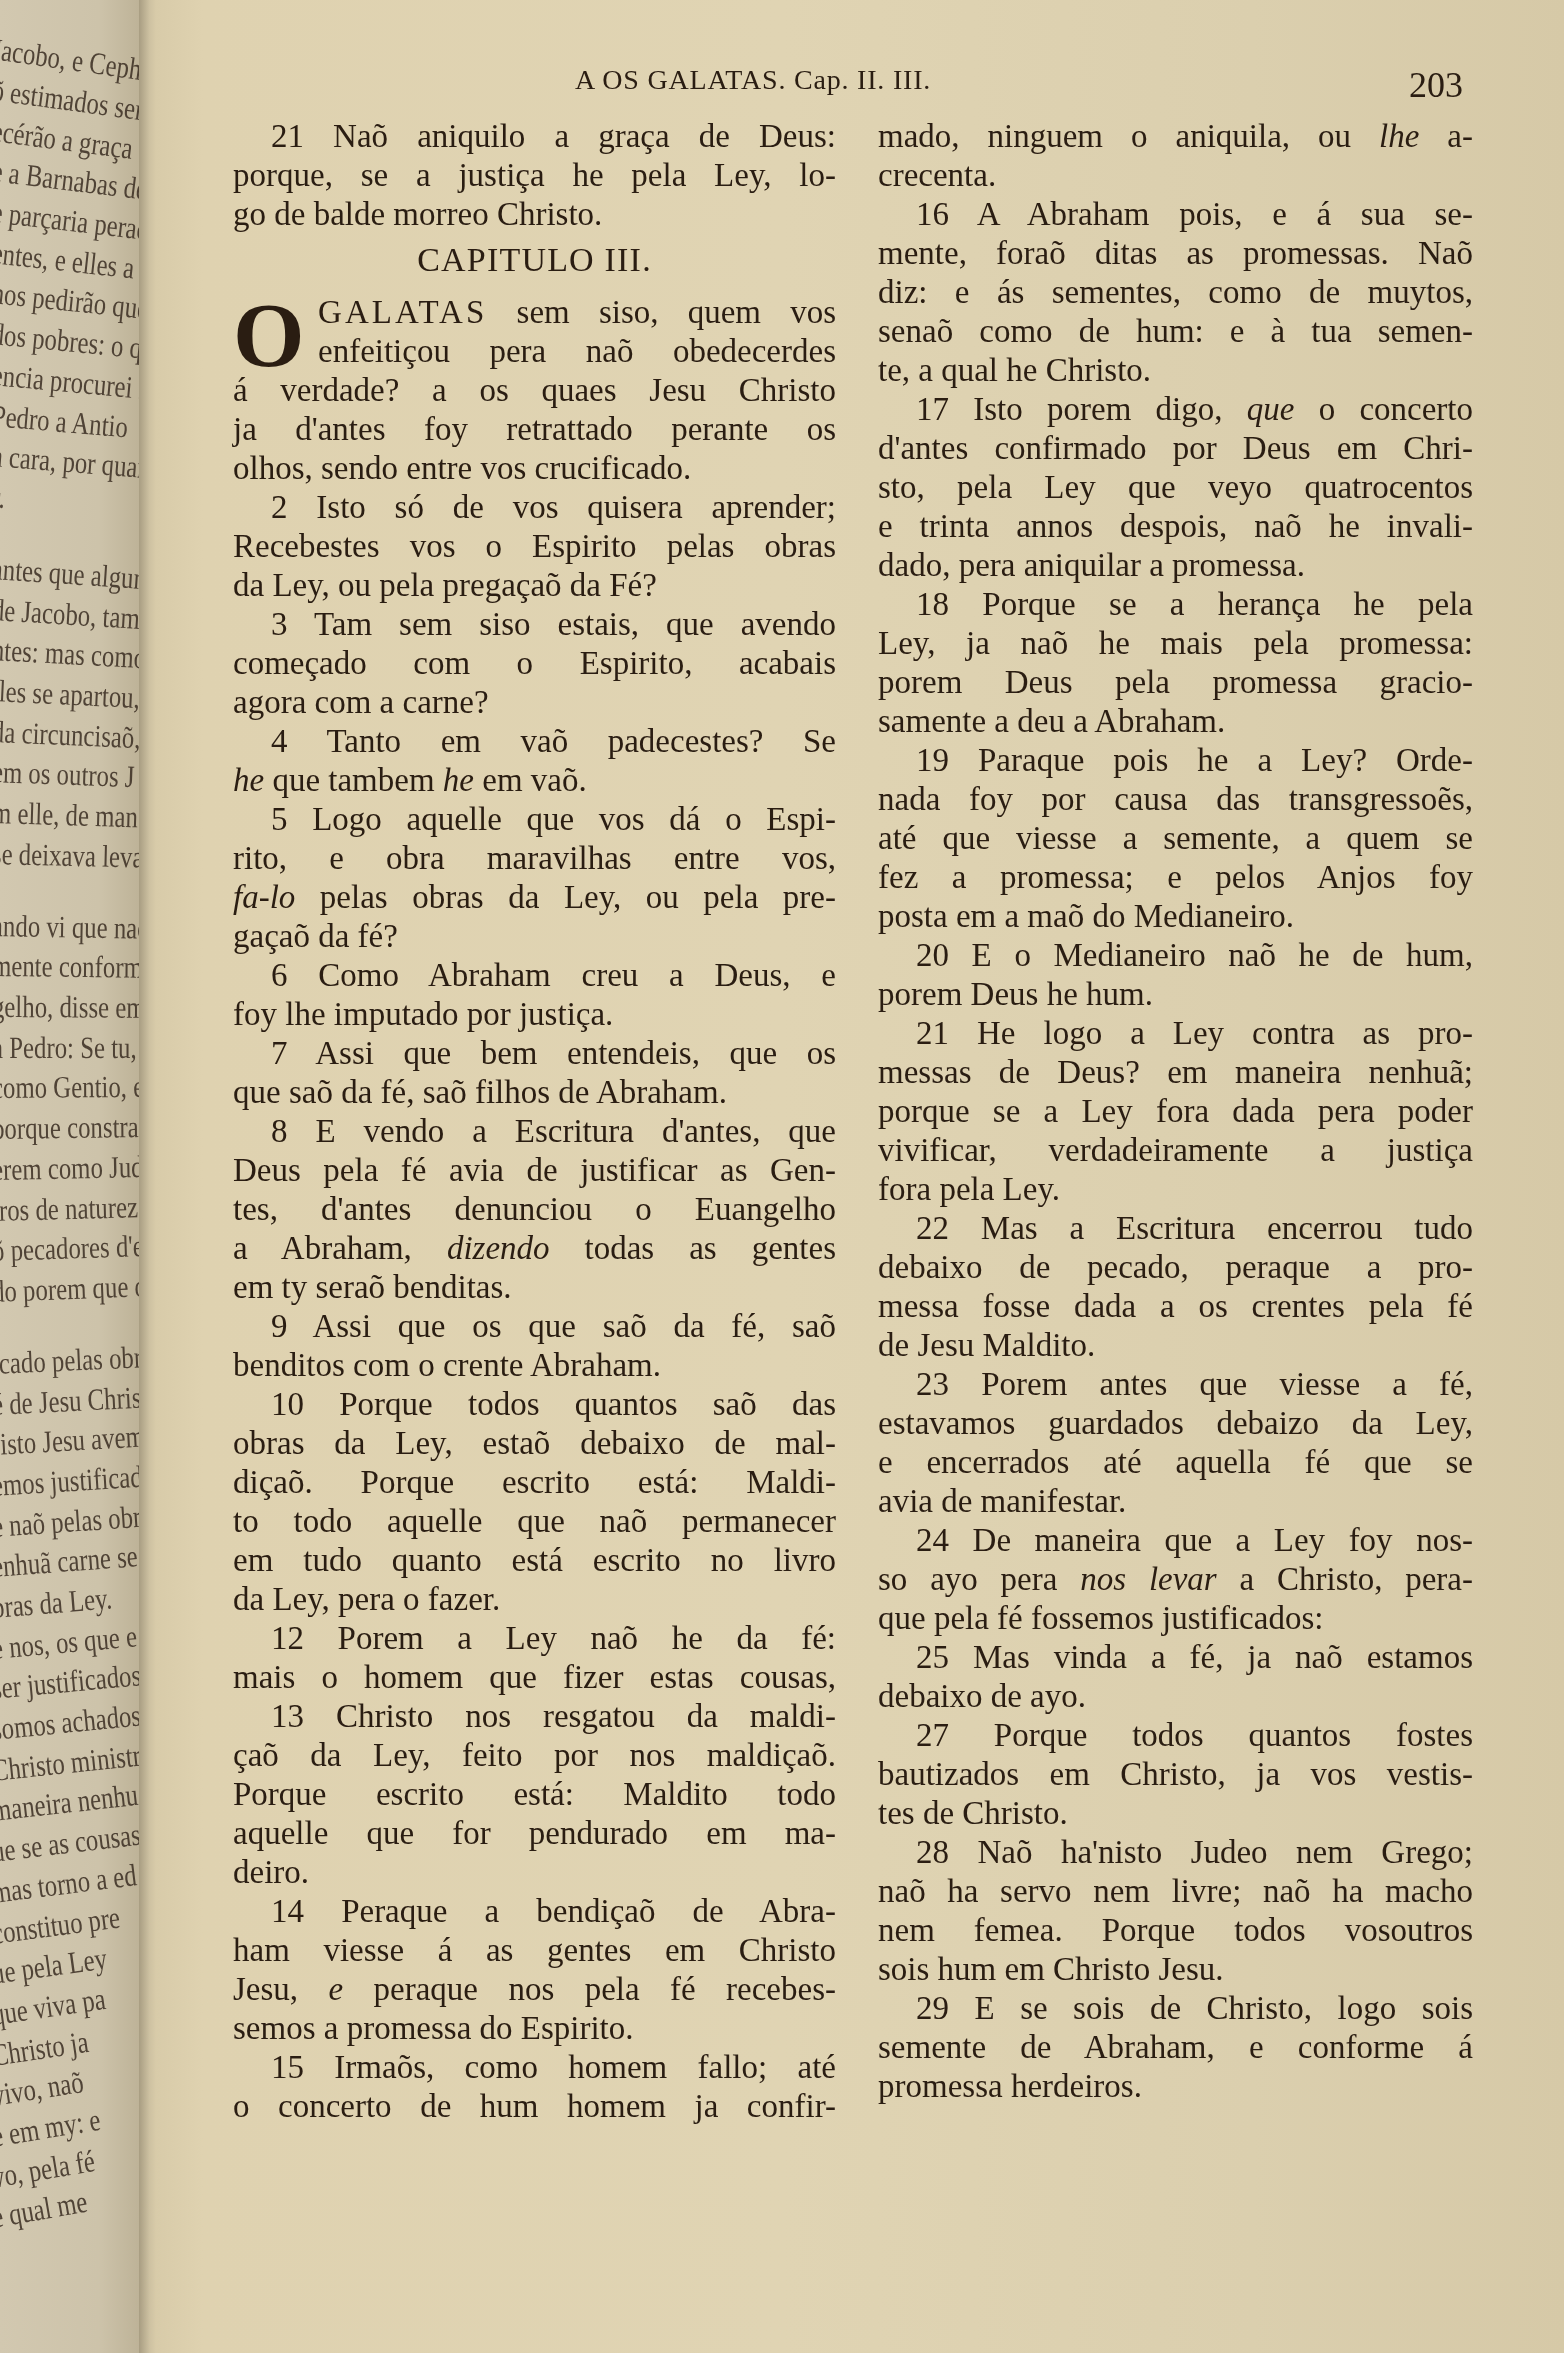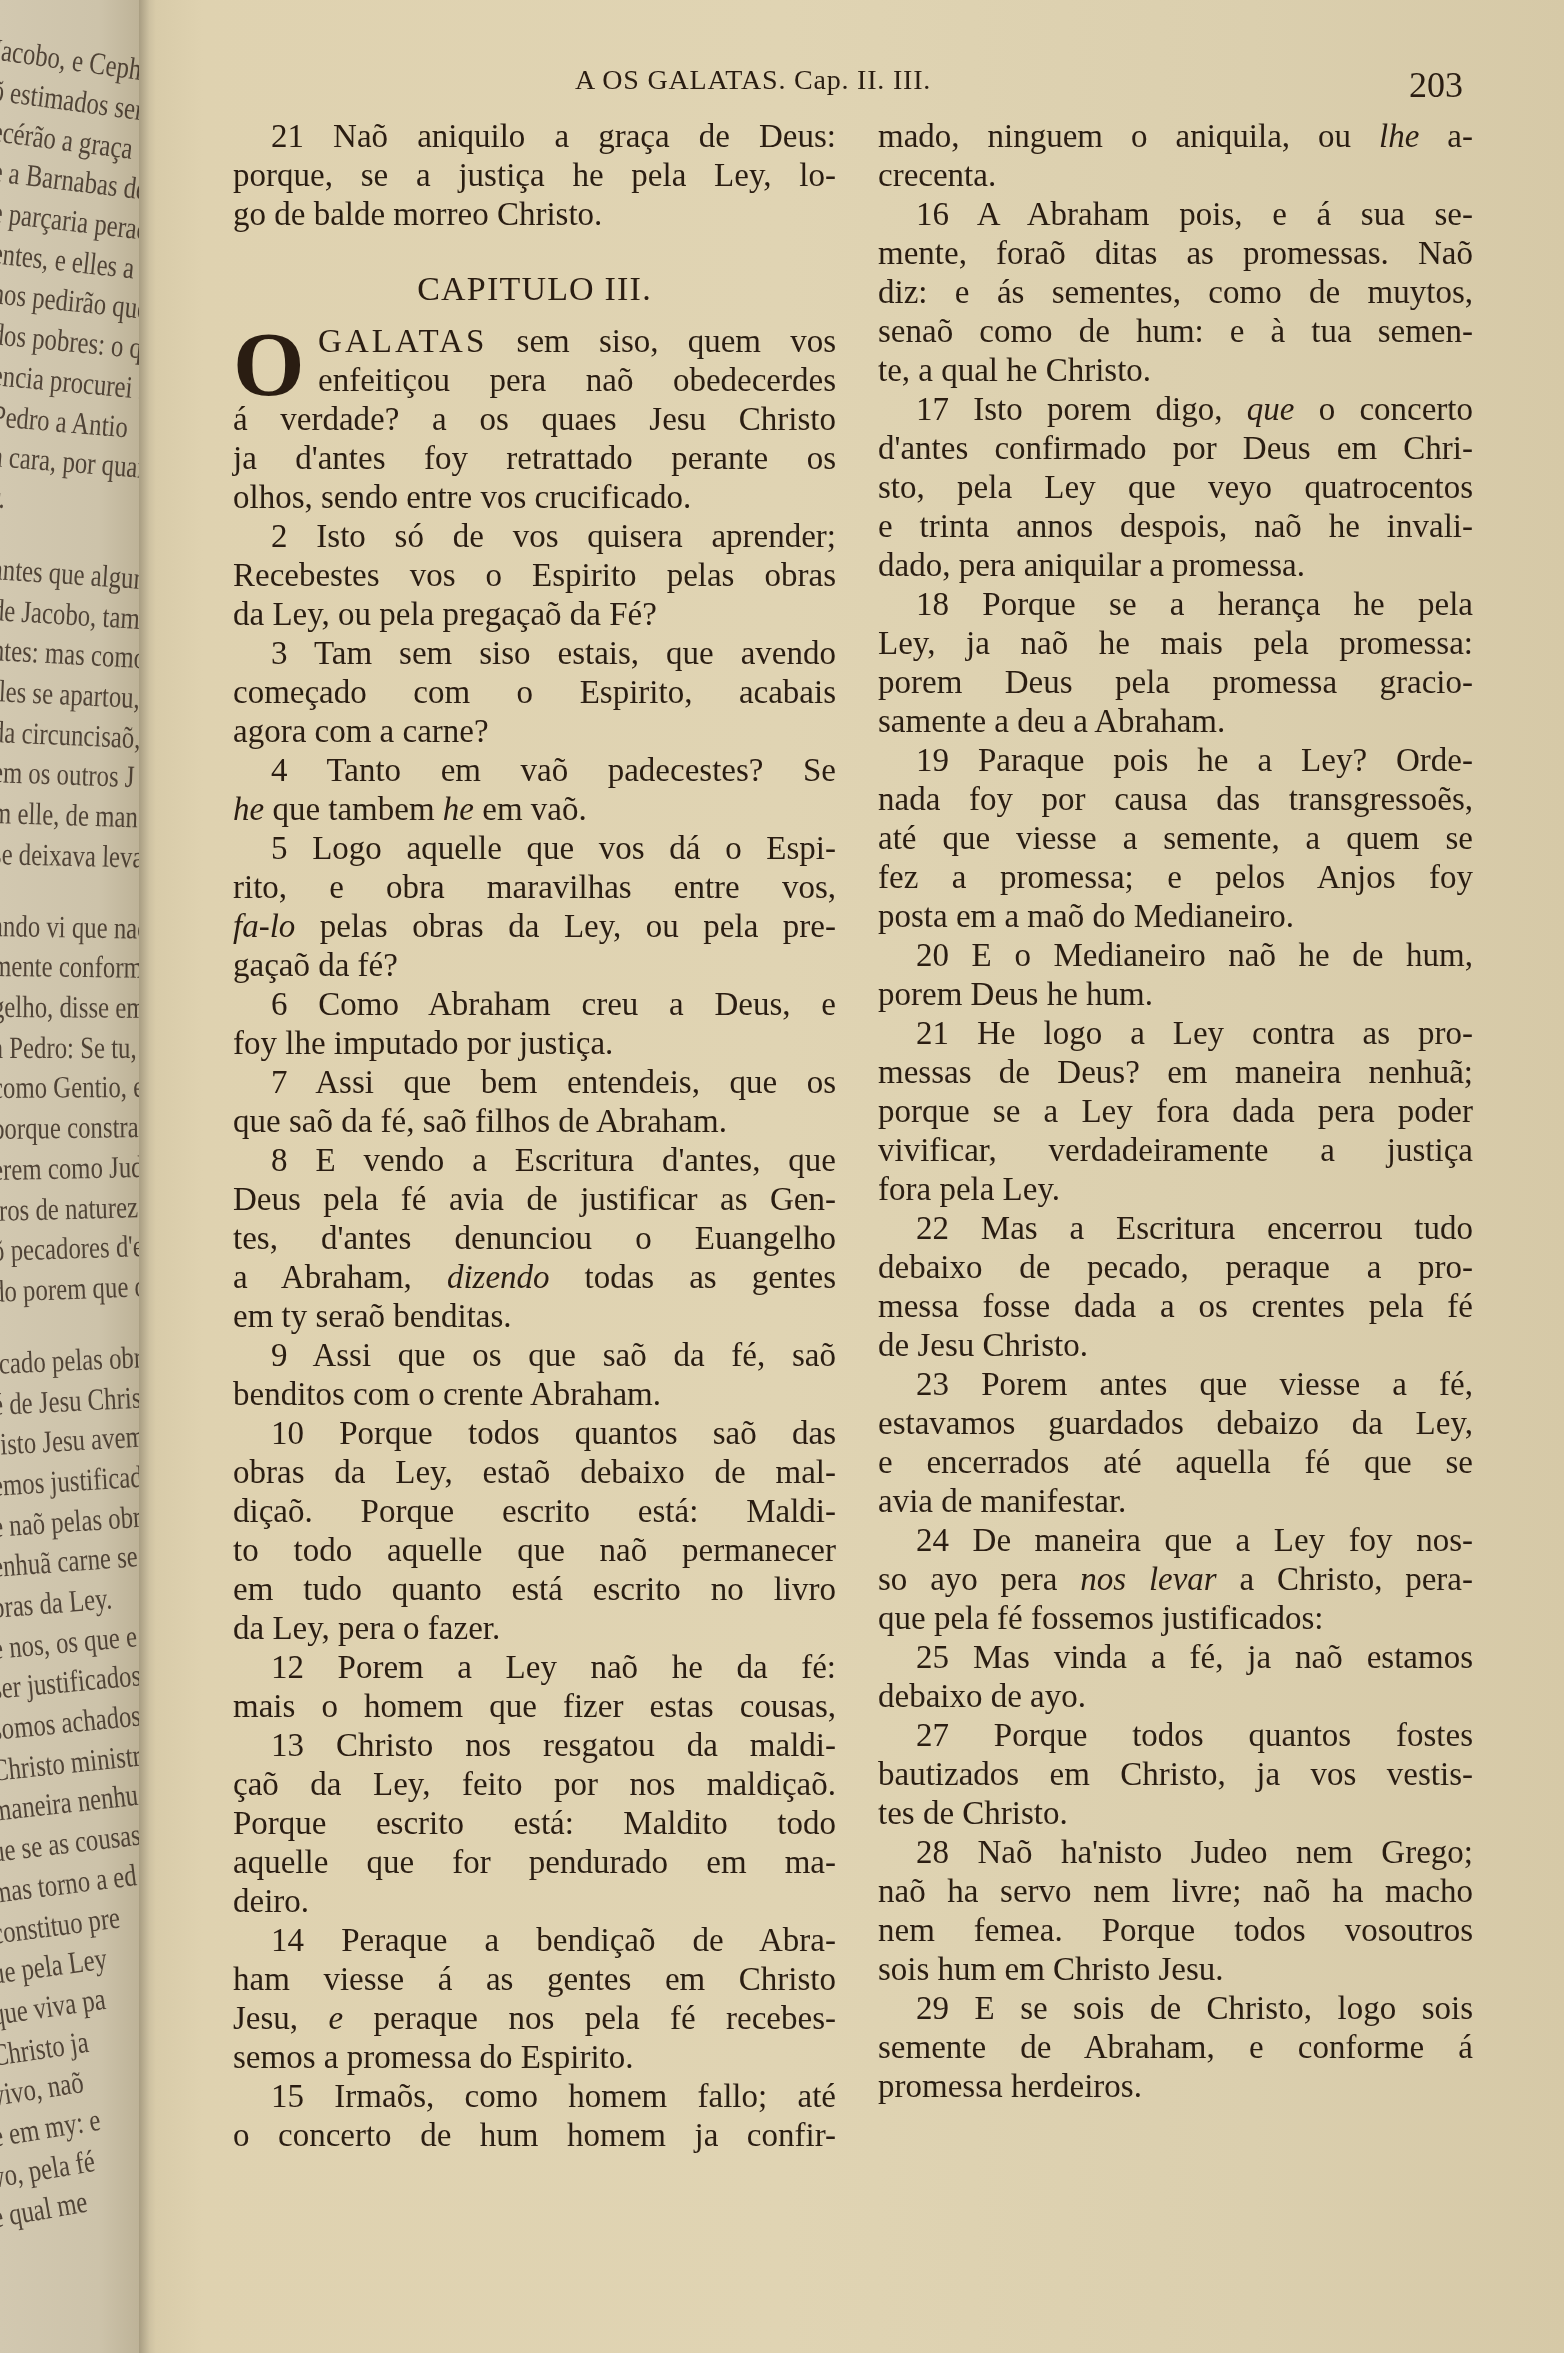--- a/index.html
+++ b/index.html
@@ -39,21 +39,21 @@
     position:absolute; top:117px;
     font-size:33px; line-height:39px; text-align:justify;
   }
   #col-left { left:233px; width:603px; }
   #col-right { left:878px; width:595px; }
   .line { display:block; white-space:nowrap; text-align-last:justify; height:39px; }
   .line.last { text-align-last:left; }
   .indent { padding-left:38px; }
   .chapter-title {
     display:block; text-align:center; font-size:34px; letter-spacing:1.2px;
-    margin-top:35px; margin-bottom:7.8px; height:45px;
+    margin-top:6px; margin-bottom:7.8px; height:45px;
   }
   .dropcap-wrap { position:relative; }
   .dropcap {
     position:absolute; left:0; top:3.1px; font-size:92px; line-height:78px; font-weight:bold;
   }
   .after-cap { padding-left:85px; }
   .smallcaps { letter-spacing:3.1px; }
   i { }
 </style>
 </head>
@@ -248,21 +248,21 @@
       <span class="line indent">21 He logo a Ley contra as pro-</span>
       <span class="line">messas de Deus? em maneira nenhuã;</span>
       <span class="line">porque se a Ley fora dada pera poder</span>
       <span class="line">vivificar, verdadeiramente a justiça</span>
       <span class="line last">fora pela Ley.</span>
     </div>
     <div>
       <span class="line indent">22 Mas a Escritura encerrou tudo</span>
       <span class="line">debaixo de pecado, peraque a pro-</span>
       <span class="line">messa fosse dada a os crentes pela fé</span>
-      <span class="line last">de Jesu Christo.</span>
+      <span class="line last">de Jesu Maldito.</span>
     </div>
     <div>
       <span class="line indent">23 Porem antes que viesse a fé,</span>
       <span class="line">estavamos guardados debaizo da Ley,</span>
       <span class="line">e encerrados até aquella fé que se</span>
       <span class="line last">avia de manifestar.</span>
     </div>
     <div>
       <span class="line indent">24 De maneira que a Ley foy nos-</span>
       <span class="line"><span>so ayo pera </span><i>nos levar</i><span> a Christo, pera-</span></span>

